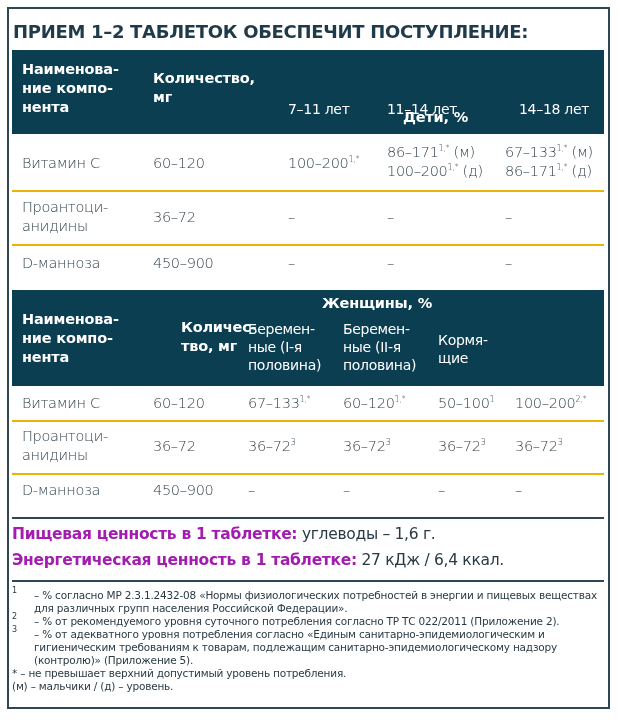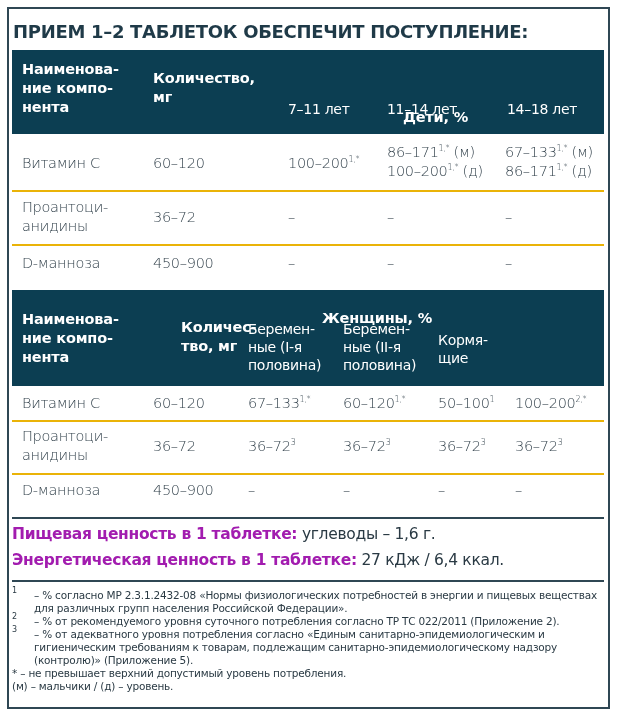--- a/index.html
+++ b/index.html
@@ -36,21 +36,21 @@
     <div>ние компо-</div>
     <div>нента</div>
   </div>
   <div class="t" style="left:141px;top:19px;">
     <div>Количество,</div>
     <div>мг</div>
   </div>
   <div class="t" style="left:391px;top:19px;margin-top:39px;">Дети, %</div>
   <div class="n" style="left:276px;top:50px;">7–11 лет</div>
   <div class="n" style="left:375px;top:50px;">11–14 лет</div>
-  <div class="n" style="left:495px;top:50px;text-align:right;">14–18 лет</div>
+  <div class="n" style="left:507px;top:50px;text-align:right;">14–18 лет</div>
 </div>
 
 <div class="row" style="top:134px;height:56px;">
   <div class="cell" style="left:10px;top:20px;">Витамин С</div>
   <div class="cell" style="left:141px;top:20px;">60–120</div>
   <div class="cell" style="left:276px;top:20px;">
     <span>100–200</span><sup>1,*</sup>
   </div>
   <div class="cell" style="left:375px;top:9px;">
     <div><span>86–171</span><sup>1,*</sup><span> (м)</span></div>
@@ -84,21 +84,21 @@
 <div class="hbar" style="top:290px;height:96px;">
   <div class="t" style="left:10px;top:20px;">
     <div>Наименова-</div>
     <div>ние компо-</div>
     <div>нента</div>
   </div>
   <div class="t" style="left:141px;top:28px;margin-left:28px;">
     <div>Количес-</div>
     <div>тво, мг</div>
   </div>
-  <div class="t" style="left:310px;top:19px;">Женщины, %</div>
+  <div class="t" style="left:310px;top:4px;">Женщины, %</div>
   <div class="n" style="left:236px;top:30px;">
     <div>Беремен-</div>
     <div>ные (I-я</div>
     <div>половина)</div>
   </div>
   <div class="n" style="left:331px;top:30px;">
     <div>Беремен-</div>
     <div>ные (II-я</div>
     <div>половина)</div>
   </div>

